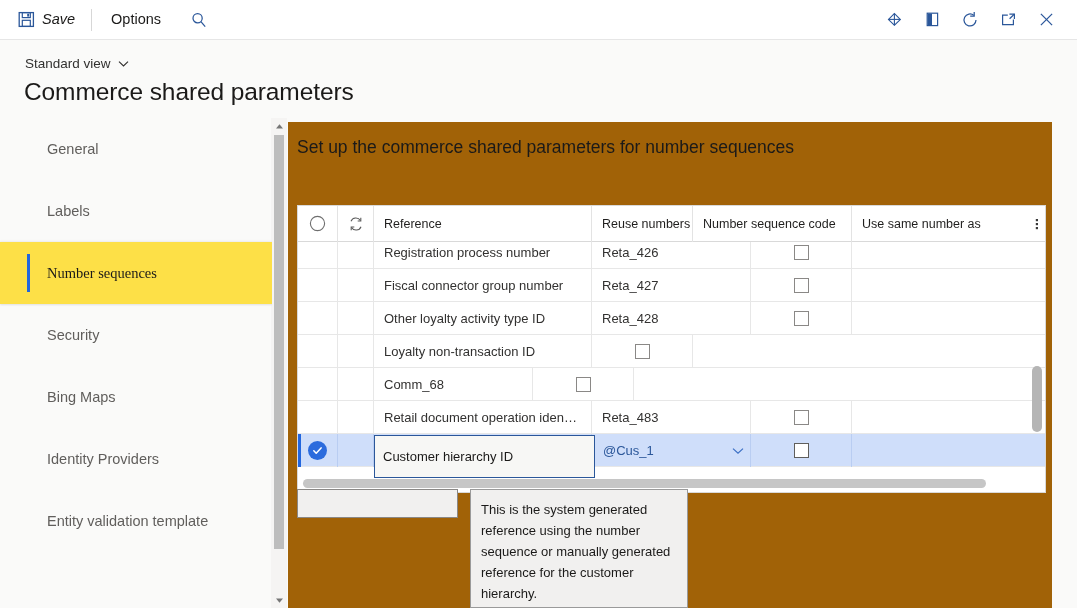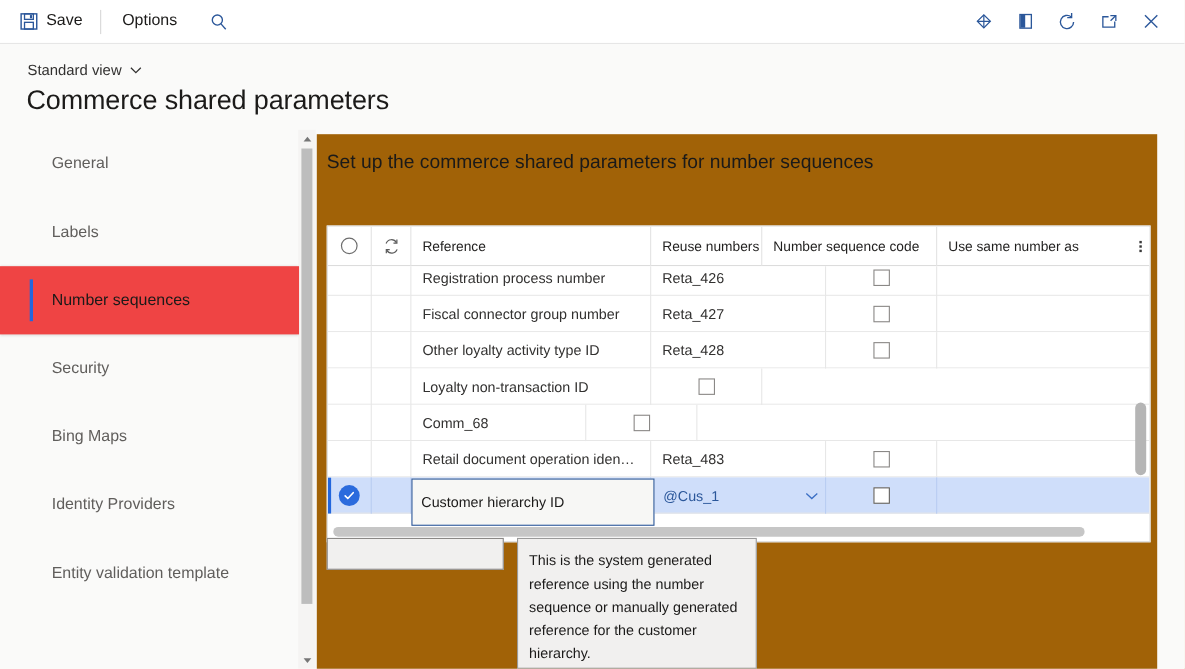--- a/index.html
+++ b/index.html
@@ -21,21 +21,21 @@
   .cmdbar {
     position: absolute; left: 0; top: 0;
     width: 1077px; height: 40px;
     background: #ffffff;
     border-bottom: 1px solid #e6e6e6;
     display: flex; align-items: center;
   }
   .cmd-save {
     display: flex; align-items: center; gap: 7px;
     margin-left: 14px; padding: 4px 8px 4px 4px;
-    height: 28px; cursor: pointer;
+    height: 28px; cursor: pointer; font-style: italic;
   }
   .cmd-label {
     font-size: 14.5px; color: #1b1a19; line-height: 1;
   }
   .cmd-sep {
     width: 1px; height: 22px; background: #d7d7d7;
     margin: 0 10px 0 8px;
   }
   .cmd-item {
     font-size: 14.5px; color: #1b1a19;
@@ -83,24 +83,25 @@
   }
   .nav-item {
     position: relative;
     height: 62px;
     display: flex; align-items: center;
     padding-left: 47px;
     font-size: 14.5px; color: #605e5c;
     cursor: pointer;
   }
   .nav-item.selected {
-    background: #ef4444;
+    background: #fde047;
     color: #1b1a19;
     box-shadow: 0 1px 2px rgba(0,0,0,0.10), 0 -1px 2px rgba(0,0,0,0.06);
     z-index: 2;
+    font-family: Liberation Serif, serif;
   }
   .nav-item.selected::before {
     content: "";
     position: absolute; left: 27px; top: 12px;
     width: 3px; height: 38px;
     background: #2266dd;
   }
 
   
   .lnav-scroll {

